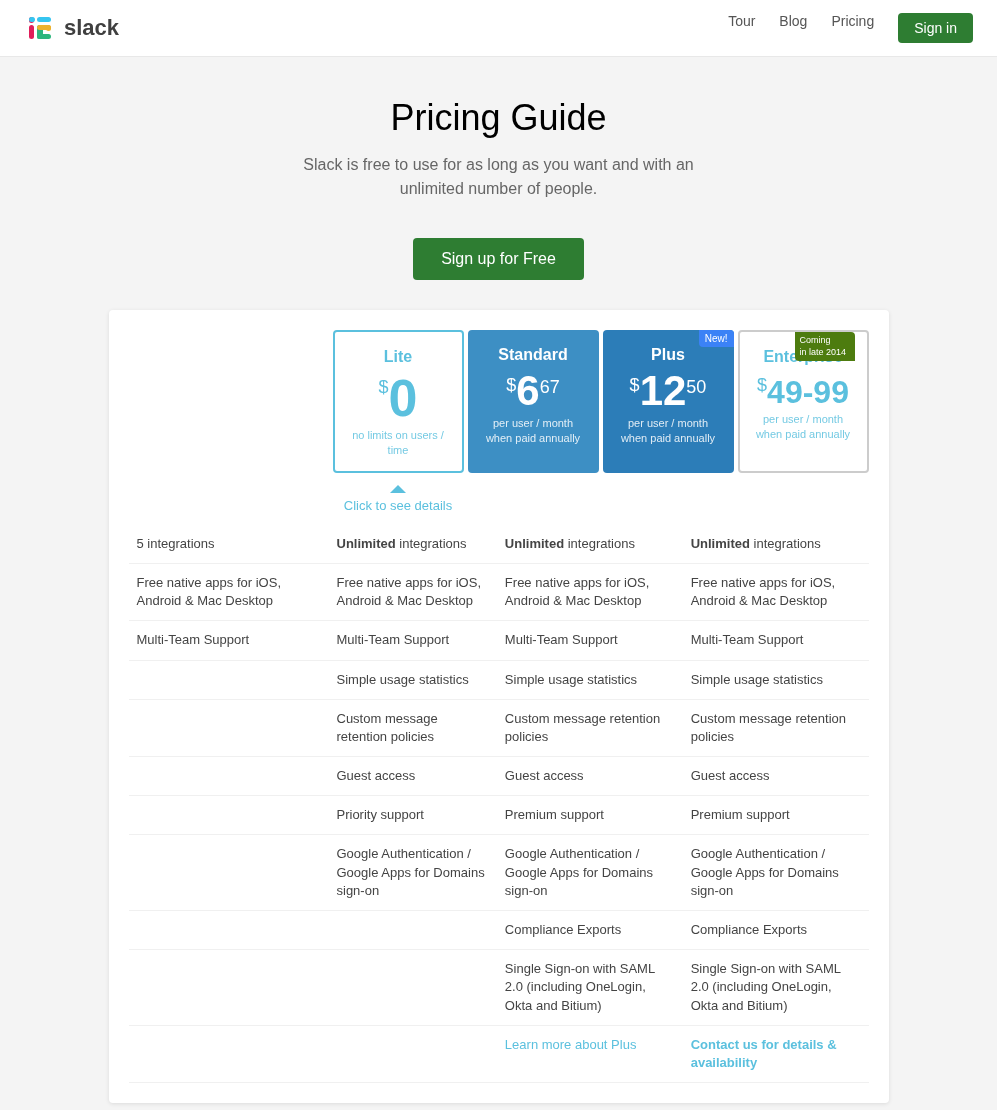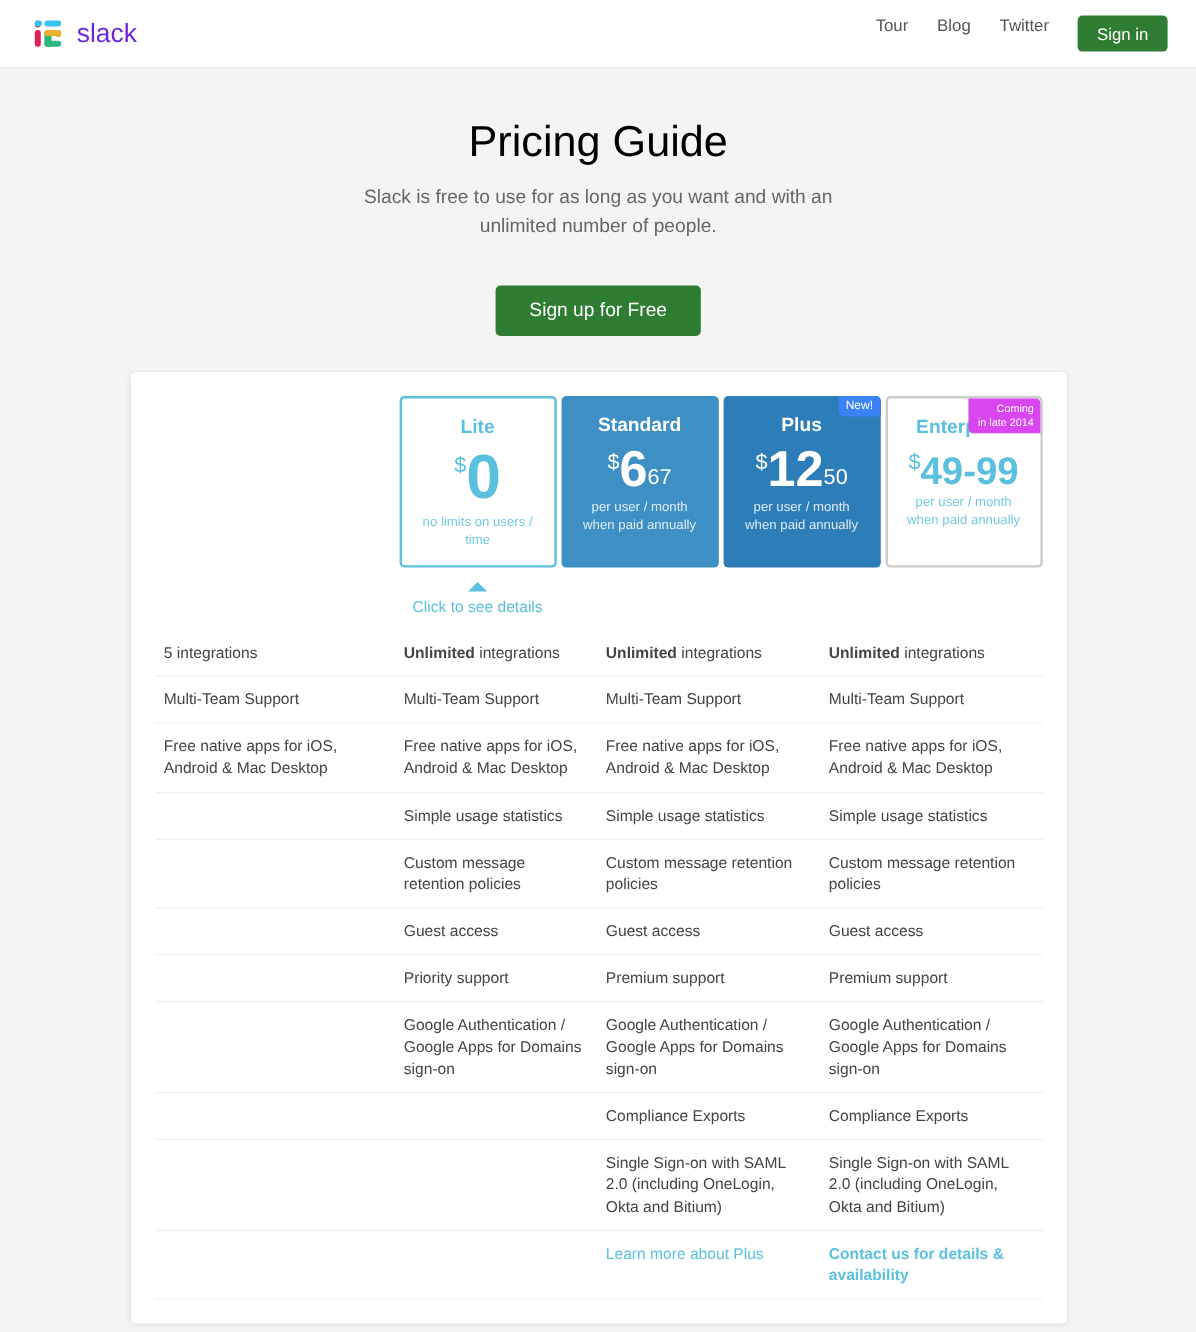--- a/index.html
+++ b/index.html
@@ -18,22 +18,22 @@
       padding: 12px 24px;
       border-bottom: 1px solid #e8e8e8;
     }
     .nav-logo {
       display: flex;
       align-items: center;
       gap: 8px;
     }
     .nav-logo-text {
       font-size: 22px;
-      font-weight: 400;
-      color: #6d28d9;
+      font-weight: 700;
+      color: #404040;
     }
     .nav-links {
       display: flex;
       align-items: flex-start;
       gap: 24px;
     }
     .nav-link {
       color: #555;
       text-decoration: none;
       font-size: 14px;
@@ -126,21 +126,21 @@
       margin-top: 6px;
     }
     .plan-amount {
       font-size: 52px;
       font-weight: 700;
       line-height: 1;
     }
     .plan-cents {
       font-size: 18px;
       font-weight: 400;
-      margin-top: 18px;
+      margin-top: 8px;
     }
     .plan-card.lite .plan-dollar,
     .plan-card.lite .plan-amount,
     .plan-card.lite .plan-cents { color: #5bc0de; }
     .plan-card.enterprise .plan-amount { color: #5bc0de; font-size: 36px; margin-top:8px; }
     .plan-billing {
       font-size: 11px;
       opacity: 0.85;
       line-height: 1.4;
       margin-top: 4px;
@@ -154,27 +154,27 @@
       right: 0;
       background: #3b82f6;
       color: #fff;
       font-size: 10px;
       padding: 3px 6px;
       border-radius: 0 4px 0 4px;
     }
     .badge-coming {
       position: absolute;
       top: 0;
-      right: 0;
-      background: #d946ef;
+      right: 12px;
+      background: #4d7c0f;
       color: #fff;
       font-size: 9px;
       padding: 3px 5px;
       border-radius: 0 4px 0 4px;
-      text-align: right;
+      text-align: left;
       line-height: 1.3;
       width: 60px;
     }
     
     .lite-details {
       text-align: center;
       padding: 8px 0 4px;
     }
     .lite-details a {
       color: #5bc0de;
@@ -240,21 +240,21 @@
       <rect x="13" y="22" width="14" height="5" rx="2.5" fill="#2eb67d"></rect>
       <rect x="13" y="13" width="6" height="14" rx="2.5" fill="#2eb67d"></rect>
       <rect x="22" y="13" width="5" height="6" rx="2.5" fill="#ecb22e"></rect>
       <rect x="13" y="13" width="14" height="5" rx="2.5" fill="#ecb22e"></rect>
     </svg>
     <span class="nav-logo-text">slack</span>
   </div>
   <div class="nav-links">
     <a class="nav-link">Tour</a>
     <a class="nav-link">Blog</a>
-    <a class="nav-link">Twitter</a>
+    <a class="nav-link">Pricing</a>
     <button class="nav-signin">Sign in</button>
   </div>
 </nav>
 
 <section class="hero">
   <h1 class="hero-title">Pricing Guide</h1>
   <p class="hero-subtitle">
     Slack is free to use for as long as you want and with an<br>unlimited number of people.
   </p>
   <button class="hero-cta">Sign up for Free</button>
@@ -320,32 +320,32 @@
 
   <table class="features-table">
     <tbody id="features-tbody">
           <tr>
             <td style="width: 200px;">5 integrations</td>
             <td><b>Unlimited</b> integrations</td>
             <td><b>Unlimited</b> integrations</td>
             <td><b>Unlimited</b> integrations</td>
           </tr>
           <tr>
+            <td style="width: 200px;">Free native apps for iOS, Android &amp; Mac Desktop</td>
+            <td>Free native apps for iOS, Android &amp; Mac Desktop</td>
+            <td>Free native apps for iOS, Android &amp; Mac Desktop</td>
+            <td>Free native apps for iOS, Android &amp; Mac Desktop</td>
+          </tr>
+          <tr>
             <td style="width: 200px;">Multi-Team Support</td>
             <td>Multi-Team Support</td>
             <td>Multi-Team Support</td>
             <td>Multi-Team Support</td>
           </tr>
           <tr>
-            <td style="width: 200px;">Free native apps for iOS, Android &amp; Mac Desktop</td>
-            <td>Free native apps for iOS, Android &amp; Mac Desktop</td>
-            <td>Free native apps for iOS, Android &amp; Mac Desktop</td>
-            <td>Free native apps for iOS, Android &amp; Mac Desktop</td>
-          </tr>
-          <tr>
             <td style="width: 200px;"></td>
             <td>Simple usage statistics</td>
             <td>Simple usage statistics</td>
             <td>Simple usage statistics</td>
           </tr>
           <tr>
             <td style="width: 200px;"></td>
             <td>Custom message retention policies</td>
             <td>Custom message retention policies</td>
             <td>Custom message retention policies</td>

